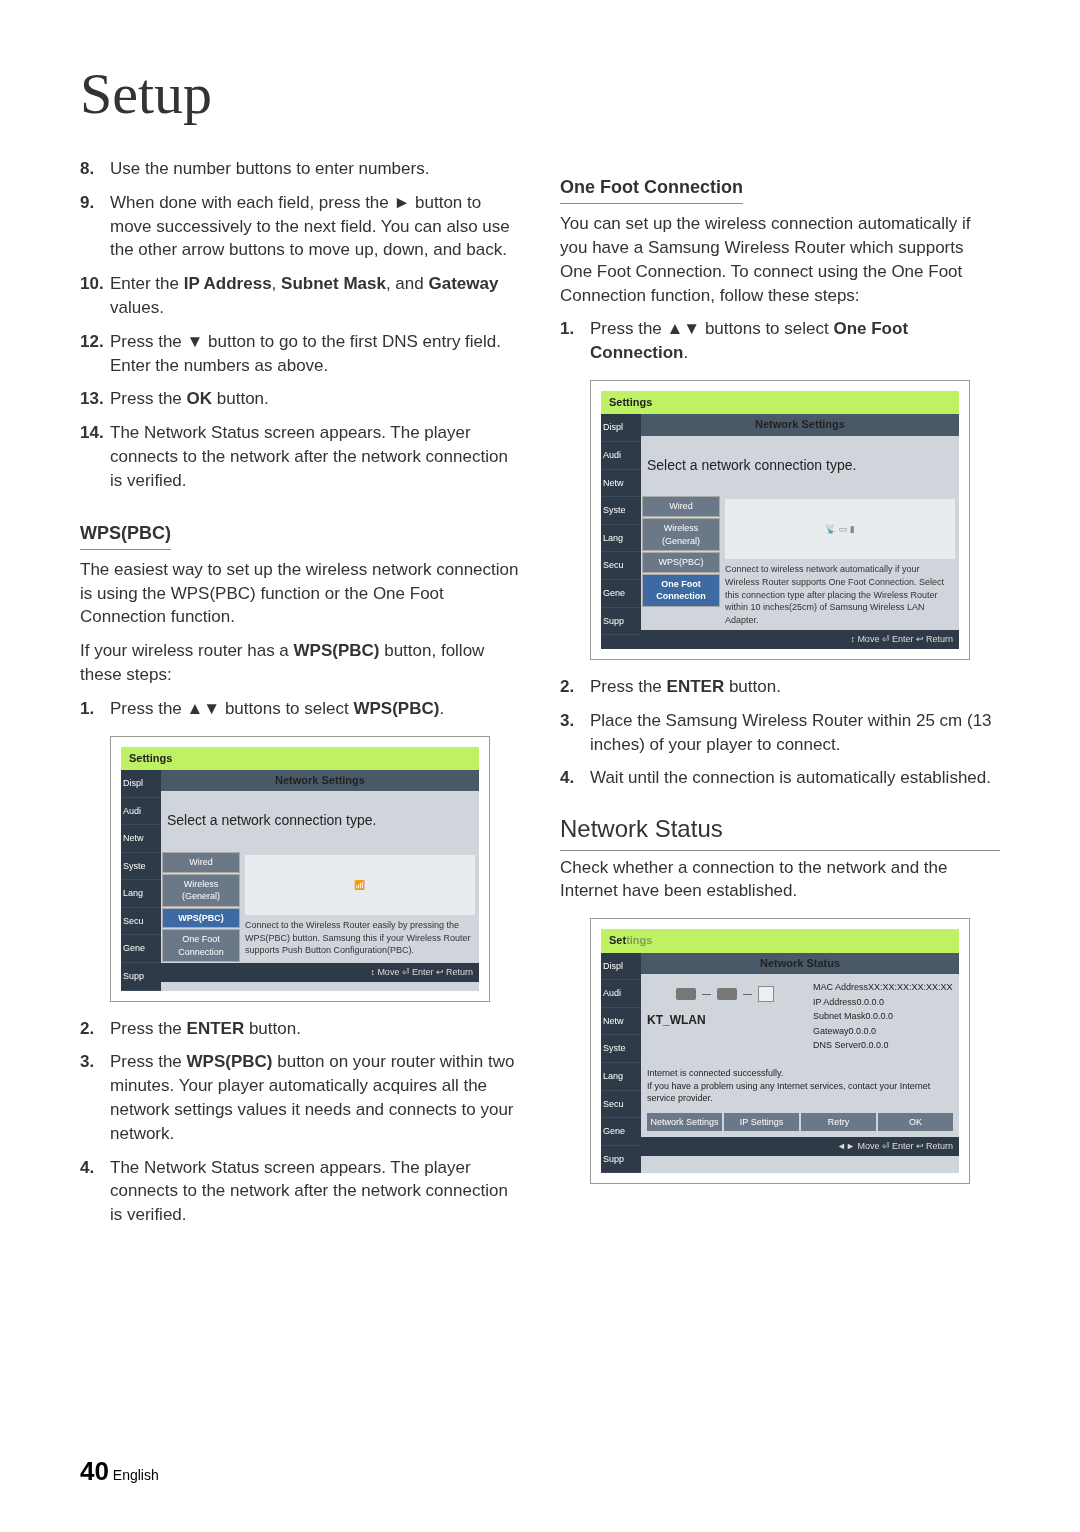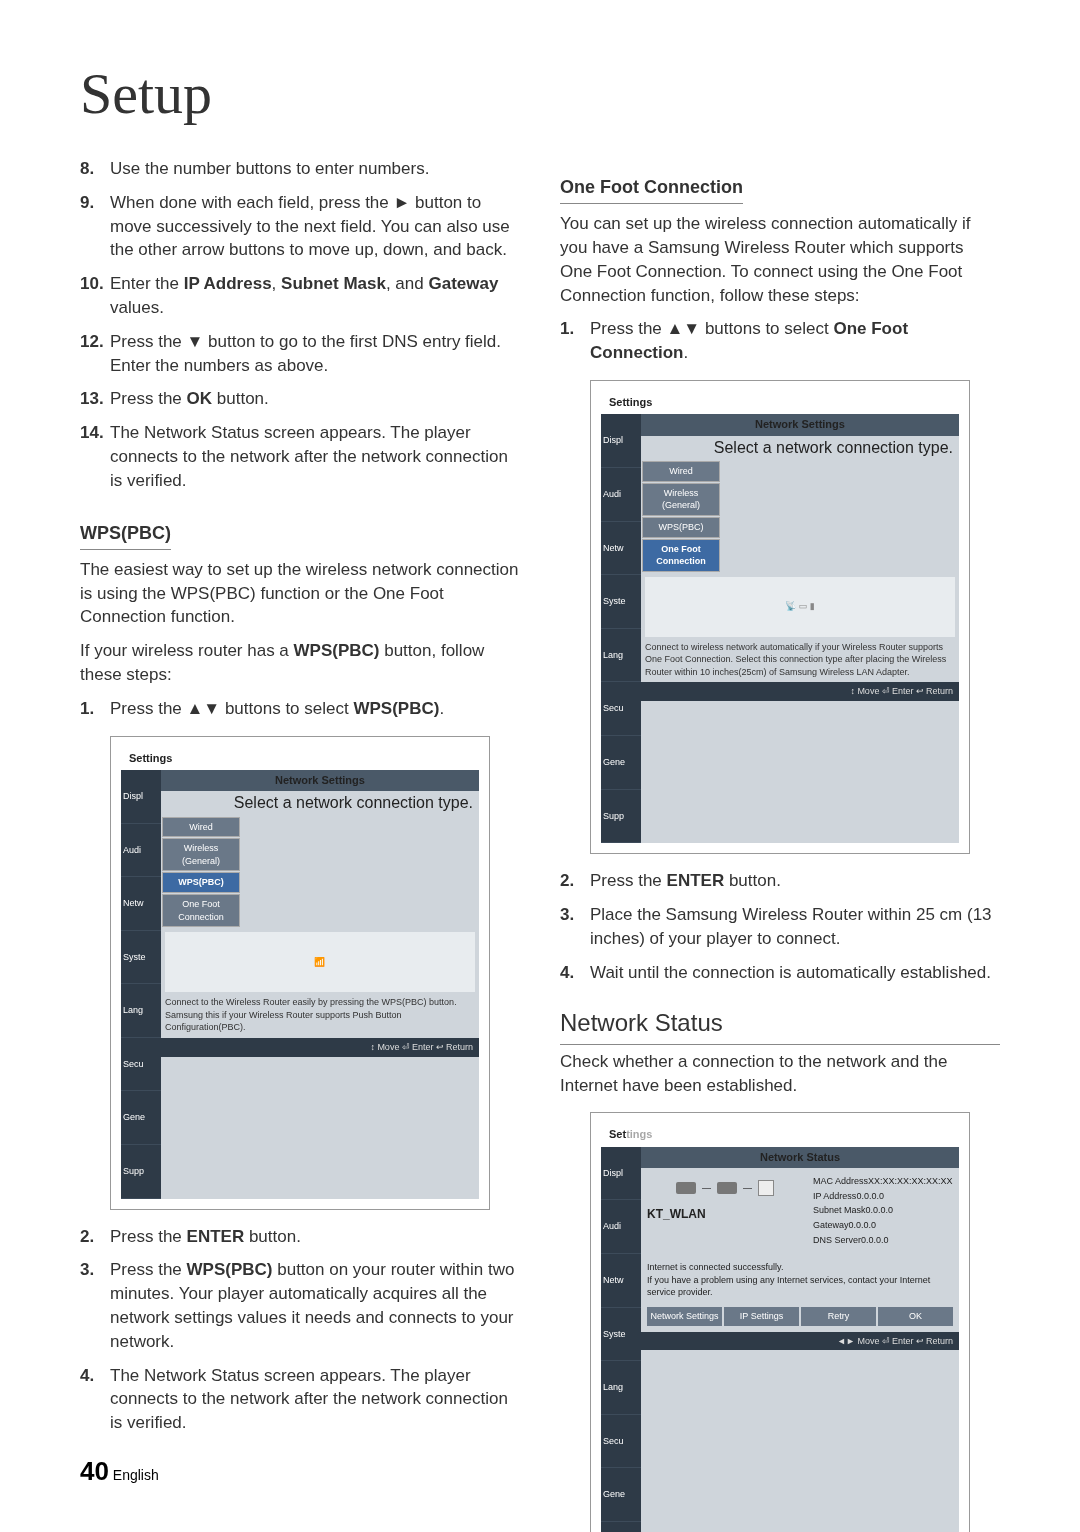--- a/index.html
+++ b/index.html
@@ -10,28 +10,28 @@
     ol { list-style: none; }
     ol li { display: flex; margin-bottom: 10px; }
     ol li .num { font-weight: bold; min-width: 30px; }
     ol li .txt { flex: 1; }
     .subhead { font-weight: bold; font-size: 18px; margin: 18px 0 8px 0; border-bottom: 1px solid #888; padding-bottom: 3px; display: inline-block; }
     .para { margin-bottom: 10px; }
     .section-head { font-size: 24px; font-weight: normal; margin: 22px 0 5px 0; border-bottom: 1px solid #888; padding-bottom: 4px; }
     .bold { font-weight: bold; }
     .osd { border: 1px solid #999; margin: 15px auto; width: 380px; background: #fff; padding: 10px; font-size: 10px; }
     .osd-inner { background: #3d4b5a; color: #fff; border-radius: 2px; }
-    .osd-settings-label { font-weight: bold; color: #222; background: #ffffff; padding: 4px 8px; font-size: 11px; }
+    .osd-settings-label { font-weight: bold; color: #222; background: #bef264; padding: 4px 8px; font-size: 11px; }
     .osd-titlebar { background: #4a5968; text-align: center; font-weight: bold; padding: 3px; font-size: 11px; }
     .osd-body { display: flex; }
     .osd-sidebar { width: 40px; background: #2e3a47; font-size: 9px; }
-    .osd-sidebar div { padding: 20px 2px; border-bottom: 1px solid #3d4b5a; }
+    .osd-sidebar div { padding: 7px 2px; border-bottom: 1px solid #3d4b5a; }
     .osd-main { flex: 1; background: #cfd5db; color: #222; }
-    .osd-subtxt { padding: 1px 6px; font-size: 16px; text-align: right; }
-    .osd-row { display: flex; flex-direction: column; }
+    .osd-subtxt { padding: 20px 6px; font-size: 14px; }
+    .osd-row { display: flex; }
     .osd-options { width: 80px; }
     .osd-opt { background: #6a7888; color: #fff; border: 1px solid #aaa; padding: 3px; margin: 1px; font-size: 9px; text-align: center; }
     .osd-opt.sel { background: #3d6aa3; font-weight: bold; }
     .osd-desc-area { flex: 1; padding: 4px; font-size: 9px; color: #333; }
     .osd-desc-img { height: 60px; background: #e8ecef; display: flex; align-items: center; justify-content: center; margin-bottom: 4px; color: #888; }
     .osd-footer { background: #2e3a47; color: #ddd; text-align: right; padding: 3px 6px; font-size: 9px; }
     .osd-status-main { background: #cfd5db; padding: 6px; color: #222; font-size: 9px; }
     .osd-status-row { display: flex; justify-content: flex-start; padding: 1px 0; }
     .osd-buttons { display: flex; gap: 2px; margin-top: 8px; }
     .osd-btn { flex: 1; background: #6a7888; color: #fff; text-align: center; padding: 3px; font-size: 9px; }

